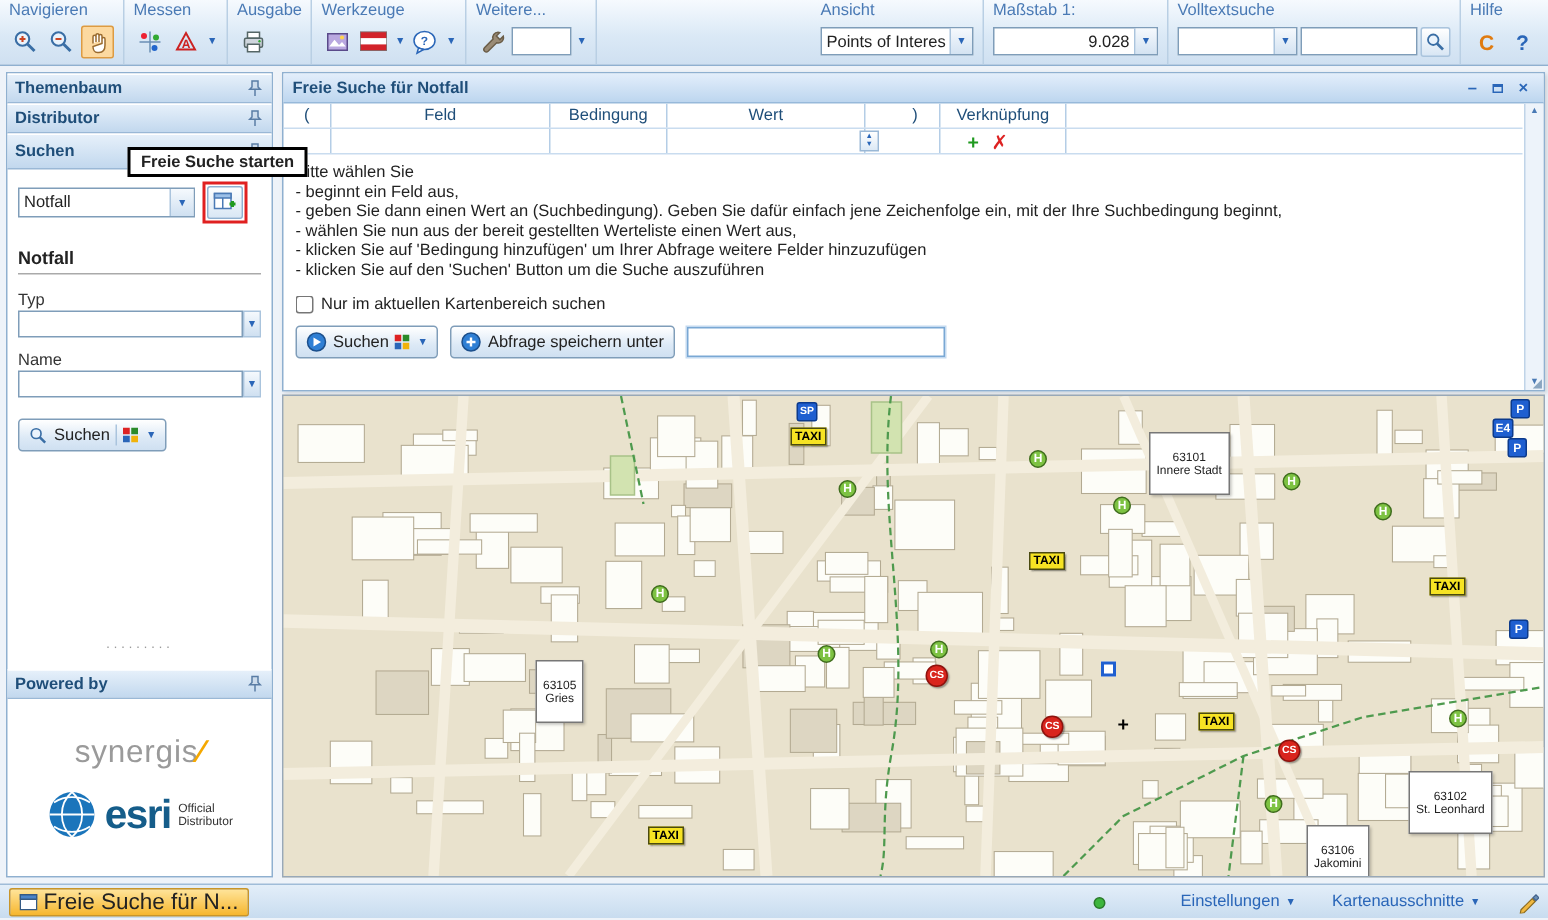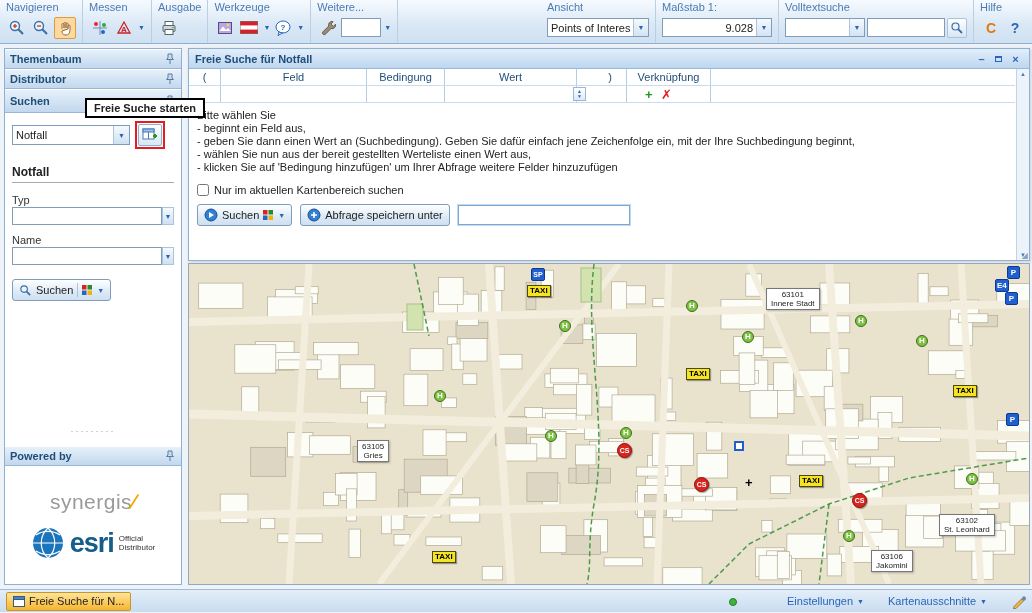--- a/index.html
+++ b/index.html
@@ -88,25 +88,25 @@
 .map svg.basemap { position:absolute; inset:0; width:100%; height:100%; }
 .marker-layer { position:absolute; inset:0; }
 .mk { position:absolute; z-index:5; }
 .mk-taxi { background:#f6e323; border:1px solid #4a4a10; color:#000; font-weight:bold; font-size:8px; line-height:10px; padding:0 2px; box-shadow:1px 1px 1px rgba(0,0,0,.35); }
 .mk-h { width:12px; height:12px; border-radius:50%; background:#7dc242; border:1px solid #3f6d1d; color:#fff; font-weight:bold; font-size:8px; line-height:10px; text-align:center; }
 .mk-cs { width:15px; height:15px; border-radius:50%; background:#d9251d; border:1px solid #8e120d; color:#fff; font-weight:bold; font-size:7px; line-height:13px; text-align:center; box-shadow:1px 1px 1px rgba(0,0,0,.35); }
 .mk-p { min-width:13px; height:13px; background:#1f5fd0; border:1px solid #0c3a8c; color:#fff; font-weight:bold; font-size:8px; line-height:11px; text-align:center; border-radius:2px; padding:0 1px; }
 .mk-sp { min-width:14px; height:13px; background:#1f5fd0; border:1px solid #0c3a8c; color:#fff; font-weight:bold; font-size:7px; line-height:11px; text-align:center; border-radius:2px; padding:0 1px; }
 .mk-sq { width:10px; height:10px; background:#fff; border:2px solid #1f5fd0; }
 .mk-cross { color:#000; font-size:13px; font-weight:bold; line-height:10px; }
-.district { position:absolute; z-index:4; background:#fff; border:1px solid #777; text-align:center; font-size:8px; line-height:9px; padding:1px 4px; box-shadow:1px 1px 2px rgba(0,0,0,.25); white-space:nowrap; }
+.district { position:absolute; z-index:4; background:#fff; border:1px solid #777; text-align:center; font-size:8px; line-height:9px; padding:11px 4px; box-shadow:1px 1px 2px rgba(0,0,0,.25); white-space:nowrap; }
 
 
 .statusbar { height:23px; background:linear-gradient(#e3eef9,#c8dcef); border-top:1px solid #9fbcd8; display:flex; align-items:center; padding:0 6px; position:relative; }
-.taskbtn { display:flex; align-items:center; gap:4px; height:19px; padding:0 6px; background:linear-gradient(#ffe49a,#f6b62e); border:1px solid #c8952a; border-radius:2px; font-size:11px; color:#222; cursor:pointer; }
+.taskbtn { display:flex; align-items:center; gap:4px; height:19px; padding:0 6px; background:linear-gradient(#ffe49a,#f6b62e); border:1px solid #c8952a; border-radius:2px; font-size:15px; color:#222; cursor:pointer; }
 .status-dot { position:absolute; left:729px; top:8px; width:8px; height:8px; border-radius:50%; background:#3db53d; border:1px solid #2a7a2a; }
 .status-right { margin-left:auto; display:flex; align-items:center; gap:24px; }
 .status-link { color:#2a66b8; cursor:pointer; display:flex; align-items:center; gap:3px; }
 </style>
 </head>
 <body>
 
 <div class="toolbar">
 
   <div class="tgroup">
@@ -409,20 +409,21 @@
           <span class="addrem add-icon">+</span>
           <span class="addrem rem-icon">✗</span>
         </div>
 
         <div class="instructions">
           <div>Bitte wählen Sie</div>
           <div>- beginnt ein Feld aus,</div>
           <div>- geben Sie dann einen Wert an (Suchbedingung). Geben Sie dafür einfach jene Zeichenfolge ein, mit der Ihre Suchbedingung beginnt,</div>
           <div>- wählen Sie nun aus der bereit gestellten Werteliste einen Wert aus,</div>
           <div>- klicken Sie auf 'Bedingung hinzufügen' um Ihrer Abfrage weitere Felder hinzuzufügen</div>
+          <div>- klicken Sie auf den 'Suchen' Button um die Suche auszuführen</div>
         </div>
 
         <div class="chk-row">
           <input type="checkbox" style="">
           <span>Nur im aktuellen Kartenbereich suchen</span>
         </div>
 
         <div class="panel-btn-row">
           <span class="btn">
             <svg width="14" height="14" viewBox="0 0 14 14">

